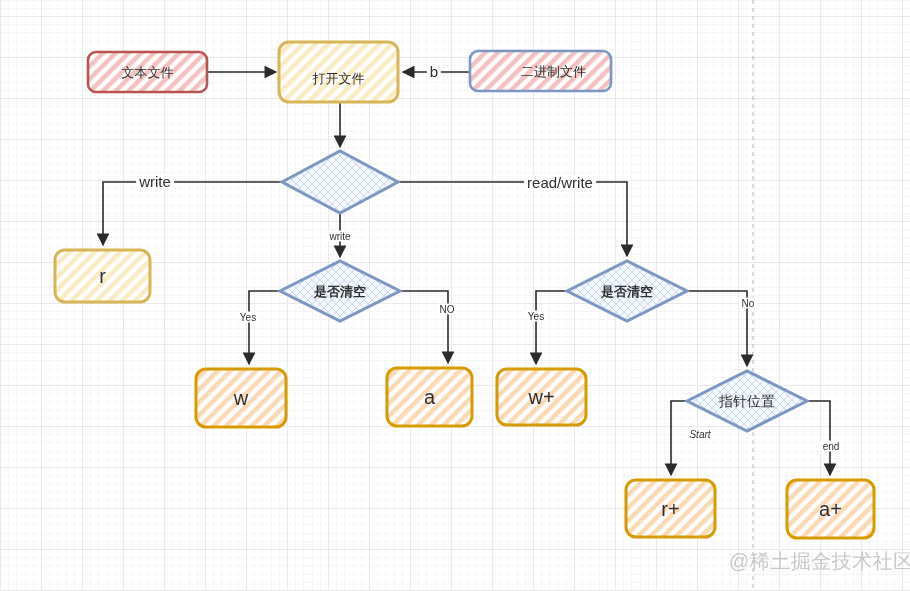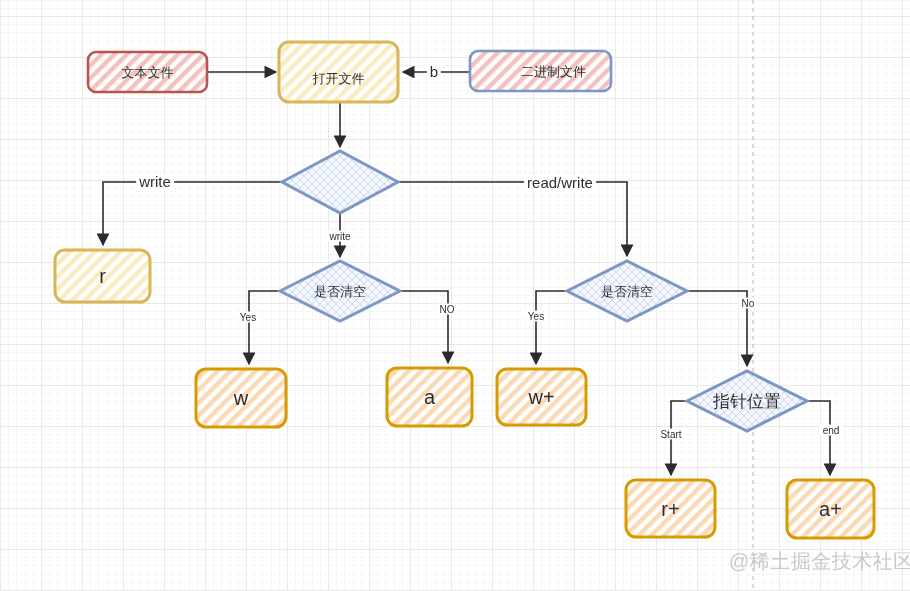--- a/index.html
+++ b/index.html
@@ -13,22 +13,22 @@
       repeating-linear-gradient(0deg,#f6f6f6 0 1px,transparent 1px 8.2px),
       repeating-linear-gradient(90deg,#f6f6f6 0 1px,transparent 1px 8.2px);
   }
   svg.layer{position:absolute;left:0;top:0;}
   .nlabel{
     position:absolute;display:flex;align-items:center;justify-content:center;
     color:#2f2f2f;text-align:center;pointer-events:none;line-height:1;
   }
   .fs18{font-size:13px;text-align:center;}
   .fs20{font-size:20px;}
-  .fs14{font-size:17px;text-align:center;}
-  .fs13{font-size:13px;}
+  .fs14{font-size:14px;text-align:center;}
+  .fs13{font-size:13px;font-weight:bold;}
   .elabel{
     position:absolute;transform:translate(-50%,-50%);
     background:#ffffff;padding:0 3px;font-size:10px;color:#2f2f2f;
     line-height:1.1;white-space:nowrap;
   }
   .elabel.big{font-size:15px;}
   .watermark{
     position:absolute;left:729px;top:548px;font-size:20px;color:#c9c9c9;
     letter-spacing:0.5px;white-space:nowrap;
   }
@@ -109,17 +109,17 @@
   <div class="nlabel fs20" style="left:787px;top:480px;width:87px;height:58px;">a+</div>
 
   <span class="elabel big" style="left:434px;top:72px;">b</span>
   <span class="elabel big" style="left:155px;top:182px;">write</span>
   <span class="elabel" style="left:340px;top:236px;">write</span>
   <span class="elabel" style="left:248px;top:317px;">Yes</span>
   <span class="elabel" style="left:447px;top:309px;">NO</span>
   <span class="elabel big" style="left:553px;top:183px;margin-left:7px;">read/write</span>
   <span class="elabel" style="left:536px;top:316px;">Yes</span>
   <span class="elabel" style="left:748px;top:303px;">No</span>
-  <span class="elabel" style="left:671px;top:434px;">Start</span>
-  <span class="elabel" style="left:831px;top:430px;">end</span>
+  <span class="elabel" style="left:700px;top:434px;font-style:italic;">Start</span>
+  <span class="elabel" style="left:831px;top:446px;">end</span>
 
   <div class="watermark">@稀土掘金技术社区</div>
 </div>
 
 </body></html>

